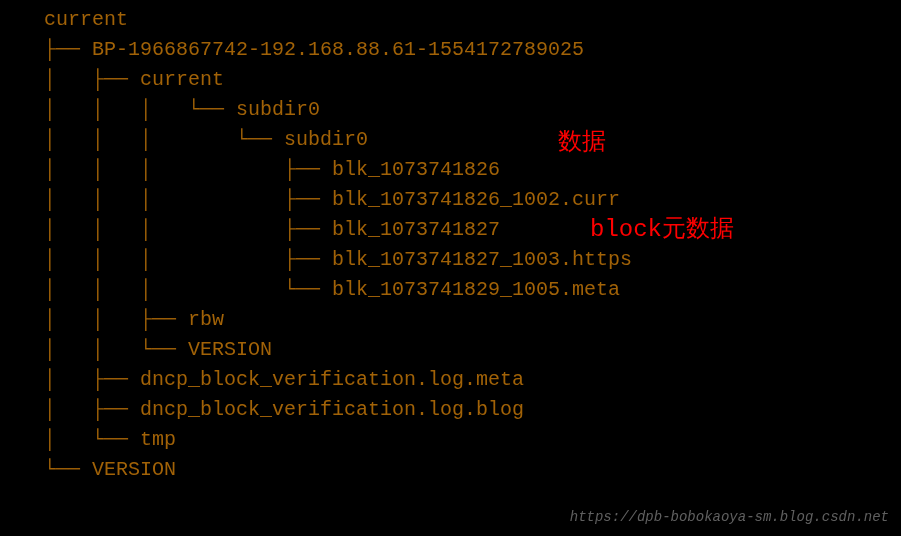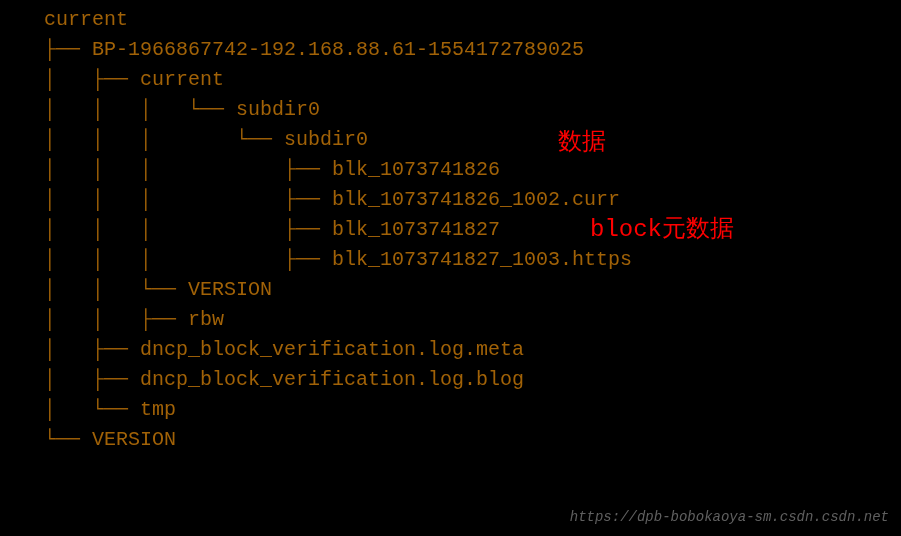--- a/index.html
+++ b/index.html
@@ -55,24 +55,25 @@
 <div>
   <div class="tree-line">current</div>
   <div class="tree-line">├── BP-1966867742-192.168.88.61-1554172789025</div>
   <div class="tree-line">│   ├── current</div>
   <div class="tree-line">│   │   │   └── subdir0</div>
   <div class="tree-line">│   │   │       └── subdir0</div>
   <div class="tree-line">│   │   │           ├── blk_1073741826</div>
   <div class="tree-line">│   │   │           ├── blk_1073741826_1002.curr</div>
   <div class="tree-line">│   │   │           ├── blk_1073741827</div>
   <div class="tree-line">│   │   │           ├── blk_1073741827_1003.https</div>
+  <div class="tree-line">│   │   │           └── blk_1073741829_1005.meta</div>
+  <div class="tree-line">│   │   ├── rbw</div>
   <div class="tree-line">│   │   └── VERSION</div>
-  <div class="tree-line">│   │   ├── rbw</div>
   <div class="tree-line">│   ├── dncp_block_verification.log.meta</div>
   <div class="tree-line">│   ├── dncp_block_verification.log.blog</div>
   <div class="tree-line">│   └── tmp</div>
   <div class="tree-line">└── VERSION</div>
 </div>
 
 <div class="annotation annotation-1">数据</div>
 <div class="annotation annotation-2">block元数据</div>
 
-<div class="watermark">https://dpb-bobokaoya-sm.csdn.csdn.net</div>
+<div class="watermark">https://dpb-bobokaoya-sm.blog.csdn.net</div>
 
 </body></html>

